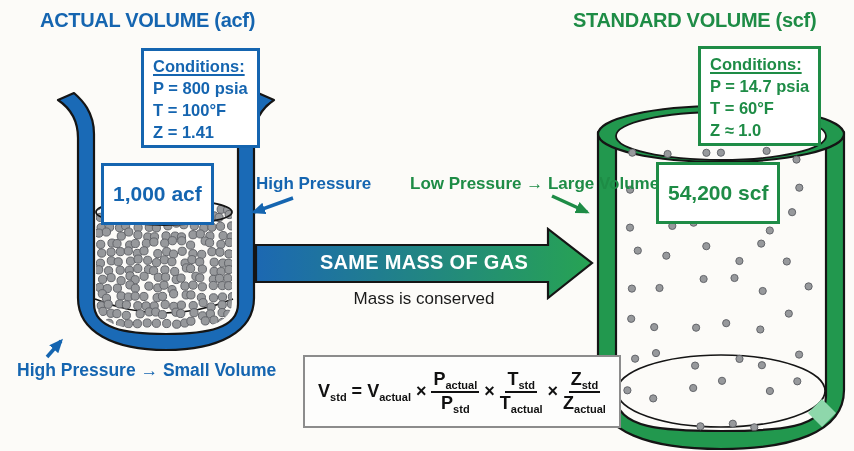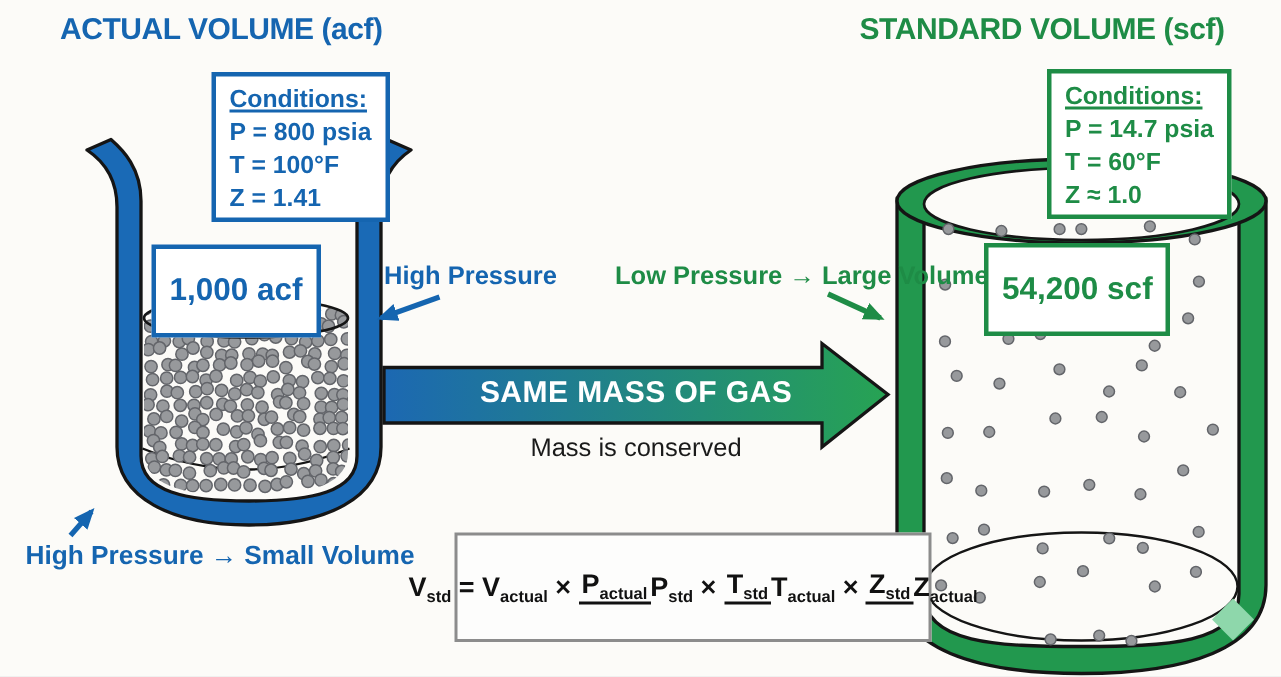--- a/index.html
+++ b/index.html
@@ -44,21 +44,21 @@
   .bottom-label{font-size:17.5px;}
   .arrow-label{position:absolute;left:256px;top:251px;width:336px;text-align:center;
     color:#fff;font-size:20px;font-weight:bold;letter-spacing:0.3px;}
   .arrow-sublabel{position:absolute;left:256px;top:289px;width:336px;text-align:center;
     color:var(--text-dark);font-size:17px;font-weight:normal;}
   .formula-box{position:absolute;left:271px;top:355px;width:314px;height:69px;
     background:#fdfdfc;border:2.5px solid var(--formula-border);
     display:flex;align-items:center;justify-content:center;gap:5px;
     font-size:18px;font-weight:bold;color:#111;margin-left:32px;}
   .formula-box sub{font-size:11px;font-weight:bold;vertical-align:-4px;line-height:0;}
-  .frac{display:inline-flex;flex-direction:row;align-items:center;line-height:1.08;}
+  .frac{display:inline-flex;flex-direction:column;align-items:center;line-height:1.08;}
   .frac .num{border-bottom:2.5px solid #111;padding:0 2px 1px 2px;}
   .frac .den{padding-top:1px;}
 </style>
 </head>
 <body>
 
 <div class="stage">
 
   <svg width="854" height="451" viewBox="0 0 854 451">
     <defs>

